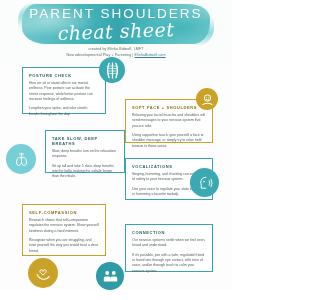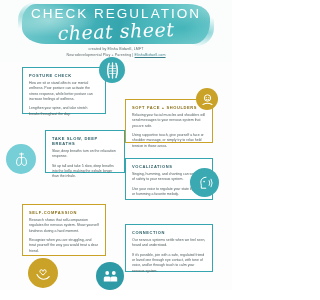--- a/index.html
+++ b/index.html
@@ -89,21 +89,21 @@
     background:#ffffff;
   }
 </style>
 </head>
 <body>
 
 <div class="page">
 
   <div class="header">
     <div class="watercolor"></div>
-    <div class="title-main">CHECK REGULATION</div>
+    <div class="title-main">PARENT SHOULDERS</div>
     <div class="title-script">cheat sheet</div>
     <div class="byline1">created by Elisha Bidwell, LMFT</div>
     <div class="byline2">
       <span>Neurodevelopmental Play + Parenting  |  </span><span class="link">ElishaBidwell.com</span>
     </div>
   </div>
 
   <div class="card" style="left:22px;top:67px;width:84px;height:47px;">
     <div class="card-inner">
       <div class="card-title">POSTURE CHECK</div>

